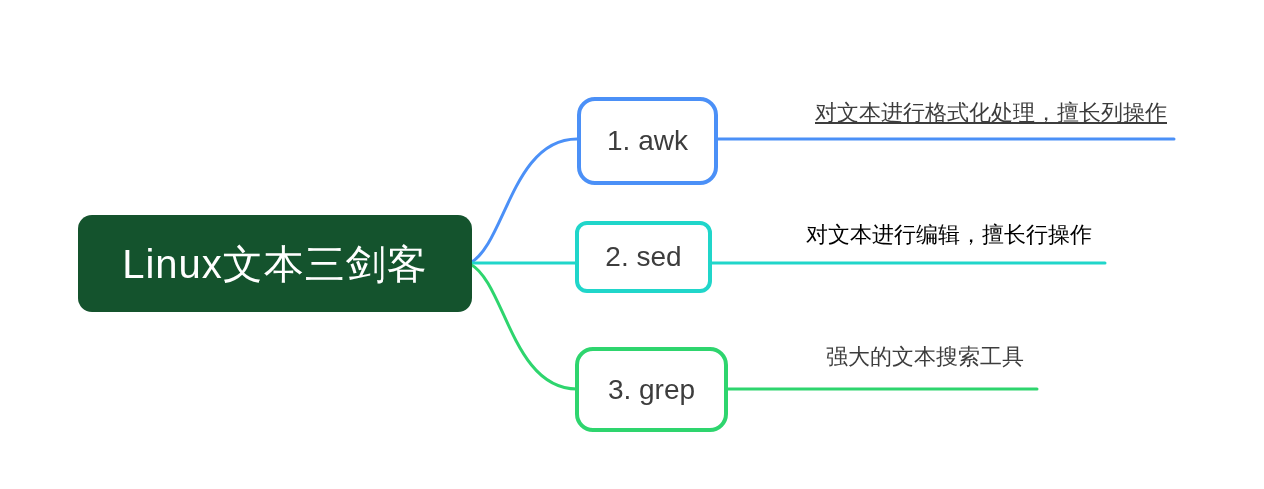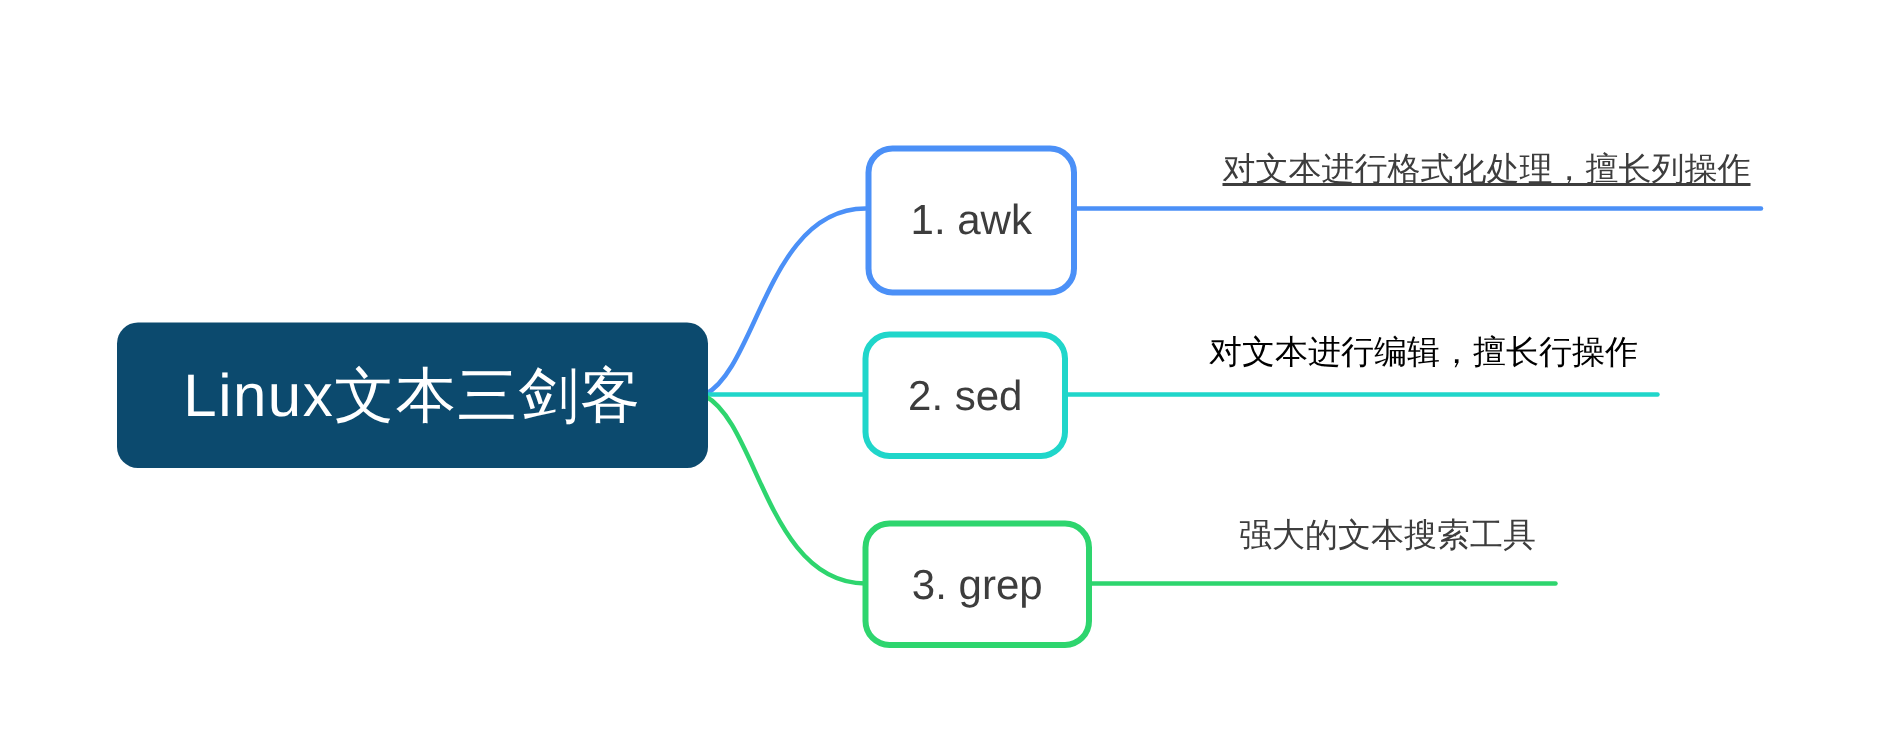--- a/index.html
+++ b/index.html
@@ -55,22 +55,22 @@
     display: flex;
     align-items: center;
     justify-content: center;
     cursor: pointer;
   }
   .topic-node .label {
     font-size: 28px;
     color: #3d3d3d;
     white-space: nowrap;
   }
-  .node-awk  { left: 577px; top: 97px;  width: 141px; height: 100px; }
-  .node-sed  { left: 575px; top: 221px; width: 137px; height: 85px; }
+  .node-awk  { left: 577px; top: 97px;  width: 141px; height: 88px; }
+  .node-sed  { left: 575px; top: 221px; width: 137px; height: 72px; border-radius: 12px; }
   .node-grep { left: 575px; top: 347px; width: 153px; height: 85px; }
   .caption {
     position: absolute;
     font-size: 22px;
     line-height: 28px;
     color: #3d3d3d;
     white-space: nowrap;
     cursor: pointer;
   }
   .caption-awk  { left: 815px; top: 99px; }
@@ -84,21 +84,21 @@
 
   <svg class="connector-layer" viewBox="0 0 1264 489" xmlns="http://www.w3.org/2000/svg">
     <path d="M 470 263 C 505 245 512 139 577 139" style="stroke: rgb(75, 144, 247);"></path>
     <path d="M 470 263 L 576 263" style="stroke: rgb(32, 214, 202);"></path>
     <path d="M 470 264 C 505 282 512 389 577 389" style="stroke: rgb(46, 213, 110);"></path>
     <path d="M 716 139 L 1174 139" style="stroke: rgb(75, 144, 247);"></path>
     <path d="M 710 263 L 1105 263" style="stroke: rgb(32, 214, 202);"></path>
     <path d="M 726 389 L 1037 389" style="stroke: rgb(46, 213, 110);"></path>
   </svg>
 
-  <div class="root-node" style="background-color: #0c4a6e; color: rgb(255, 255, 255);">
+  <div class="root-node" style="background-color: #14532d; color: rgb(255, 255, 255);">
     <span class="label">Linux文本三剑客</span>
   </div>
 
   <div class="topic-node node-awk" style="border-color: rgb(75, 144, 247);">
     <span class="label" style="color: rgb(61, 61, 61);">1. awk</span>
   </div>
 
   <div class="topic-node node-sed" style="border-color: rgb(32, 214, 202);">
     <span class="label" style="color: rgb(61, 61, 61);">2. sed</span>
   </div>

